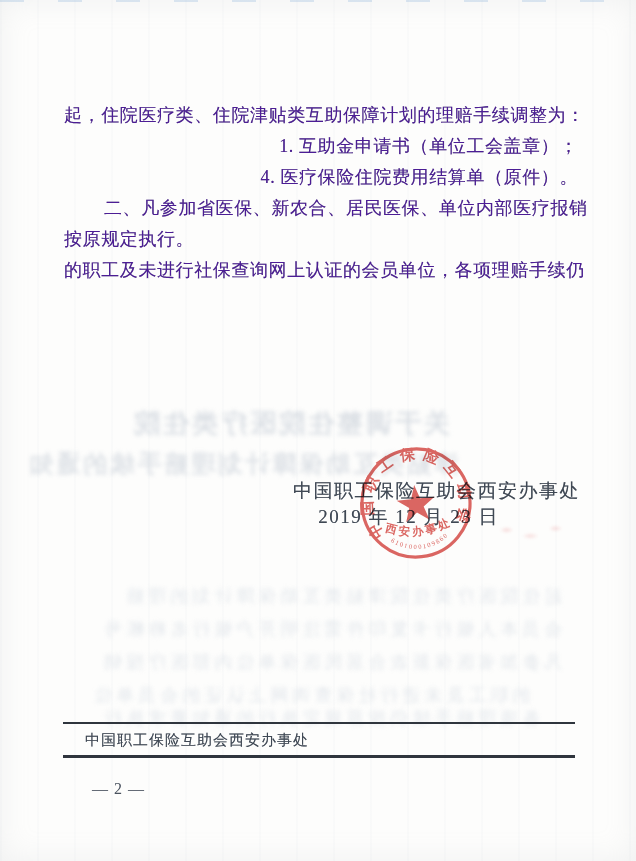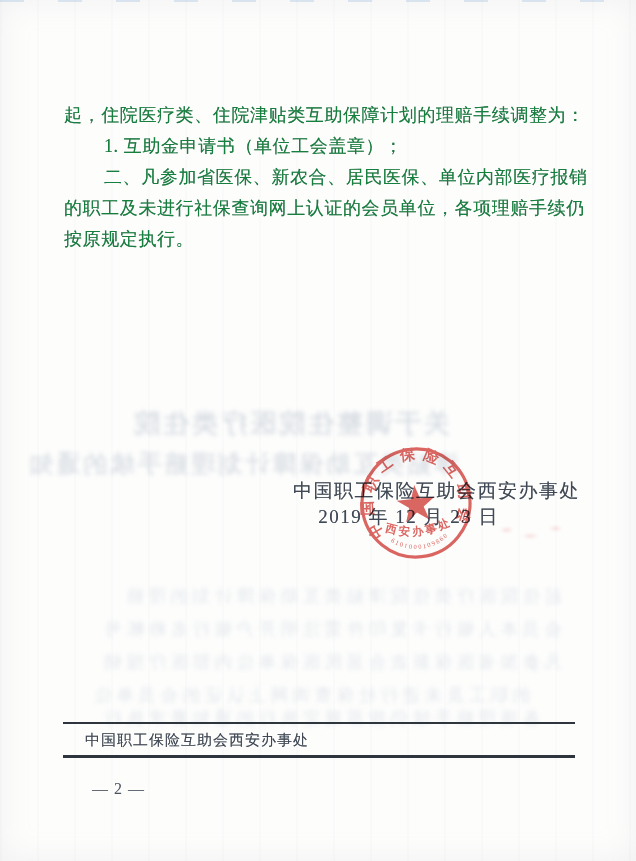--- a/index.html
+++ b/index.html
@@ -38,25 +38,25 @@
     background:
       radial-gradient(ellipse 10px 5px at 12% 40%,rgba(225,110,110,.45),transparent 70%),
       radial-gradient(ellipse 12px 5px at 45% 60%,rgba(225,110,110,.4),transparent 70%),
       radial-gradient(ellipse 10px 5px at 80% 35%,rgba(225,110,110,.42),transparent 70%);
     filter:blur(1px);pointer-events:none;
   }
 
   
   .body-text{
     position:absolute;left:64px;top:100px;width:514px;
-    color:#15803d;font-size:18px;line-height:31px;letter-spacing:.6px;
+    color:#4c1d95;font-size:18px;line-height:31px;letter-spacing:.6px;
     text-shadow:0 0 .4px rgba(63,72,84,.55);
   }
   .body-text .line{white-space:nowrap;}
-  .body-text .indent{padding-left:40px;}
+  .body-text .indent{padding-left:40px;text-align:right;}
 
   
   .signature{
     position:absolute;right:56px;top:478px;text-align:center;
     color:#3f4854;font-size:19px;letter-spacing:1.5px;white-space:nowrap;
     text-shadow:0 0 .4px rgba(63,72,84,.5);
   }
   .sig-date{transform:translateX(-28px);}
 
   
@@ -97,23 +97,24 @@
   <div class="bleed row r0">起住院医疗类住院津贴类互助保障计划的理赔</div>
   <div class="bleed row r1">会员本人银行卡复印件需注明开户银行名称帐号</div>
   <div class="bleed row r2">凡参加省医保新农合居民医保单位内部医疗报销</div>
   <div class="bleed row r3">的职工及未进行社保查询网上认证的会员单位</div>
   <div class="bleed row r4">各项理赔手续仍按原规定执行的通知要求执行</div>
   <div class="red-smudge"></div>
 
   <div class="body-text">
     <div class="line">起，住院医疗类、住院津贴类互助保障计划的理赔手续调整为：</div>
     <div class="line indent">1. 互助金申请书（单位工会盖章）；</div>
+    <div class="line indent">4. 医疗保险住院费用结算单（原件）。</div>
     <div class="line indent">二、凡参加省医保、新农合、居民医保、单位内部医疗报销</div>
+    <div class="line">按原规定执行。</div>
     <div class="line">的职工及未进行社保查询网上认证的会员单位，各项理赔手续仍</div>
-    <div class="line">按原规定执行。</div>
   </div>
 
   <div class="signature">
     <div class="sig-org">中国职工保险互助会西安办事处</div>
     <div class="sig-date">2019 年 12 月 23 日</div>
   </div>
 
   <svg class="seal" viewBox="0 0 120 120" aria-hidden="true">
     <defs>
       <path id="arcRing" d="M 26.3 88.3 A 44 44 0 1 1 93.7 88.3" fill="none"></path>

